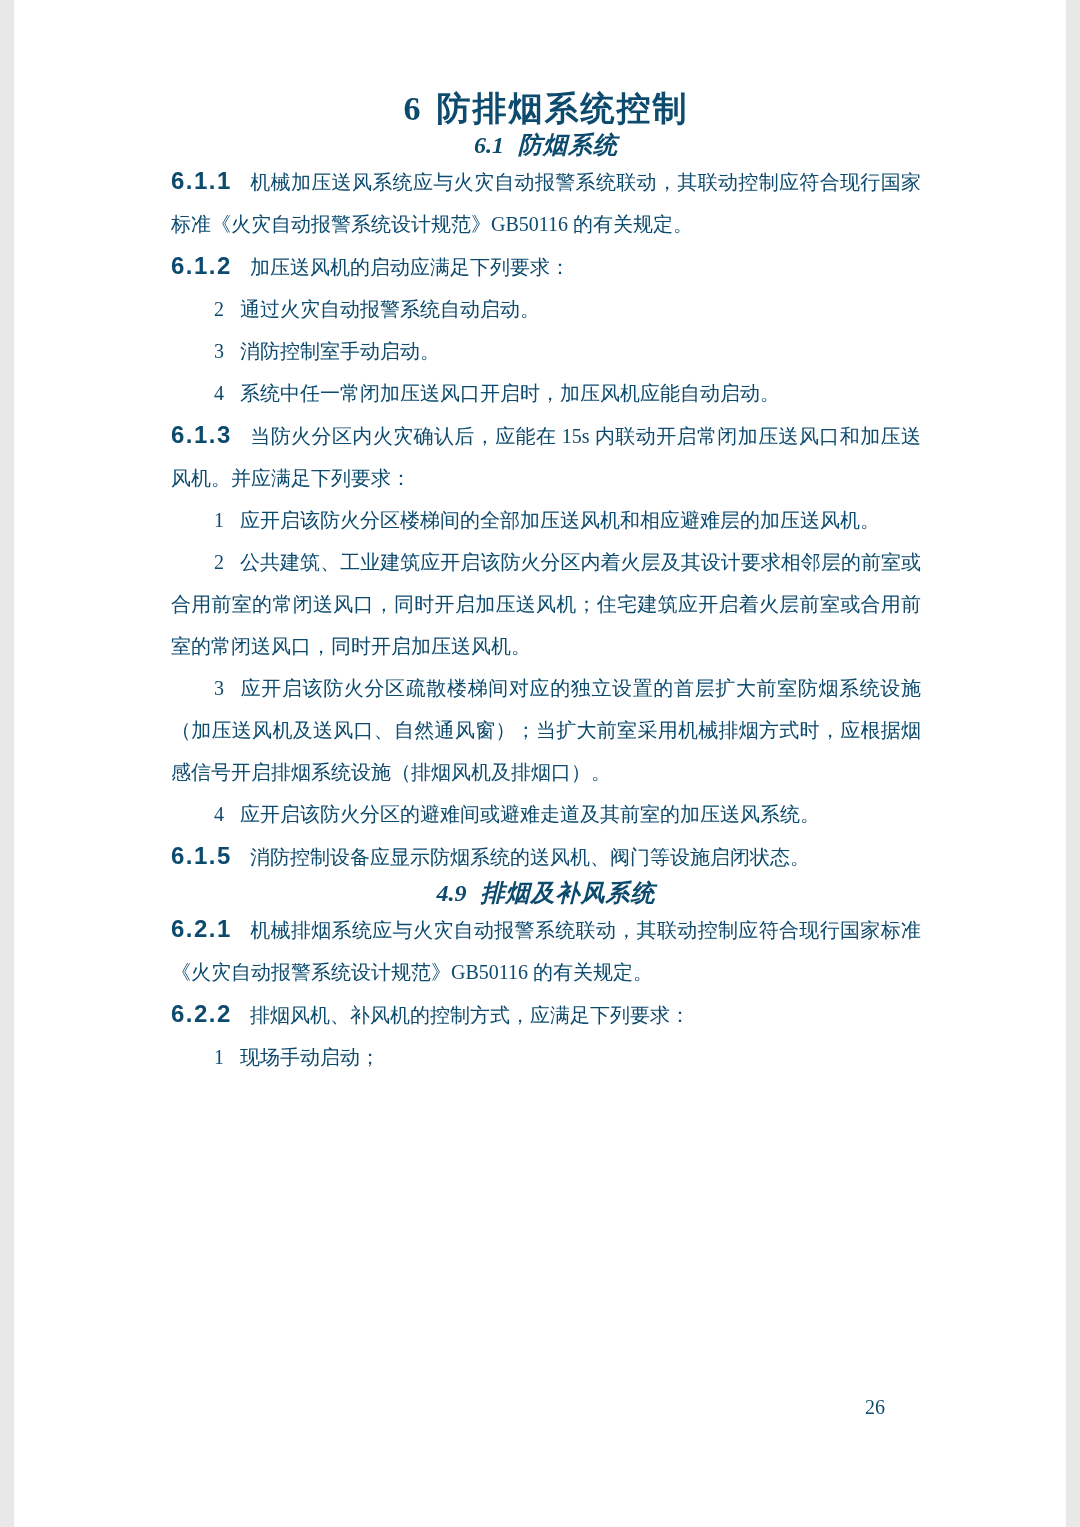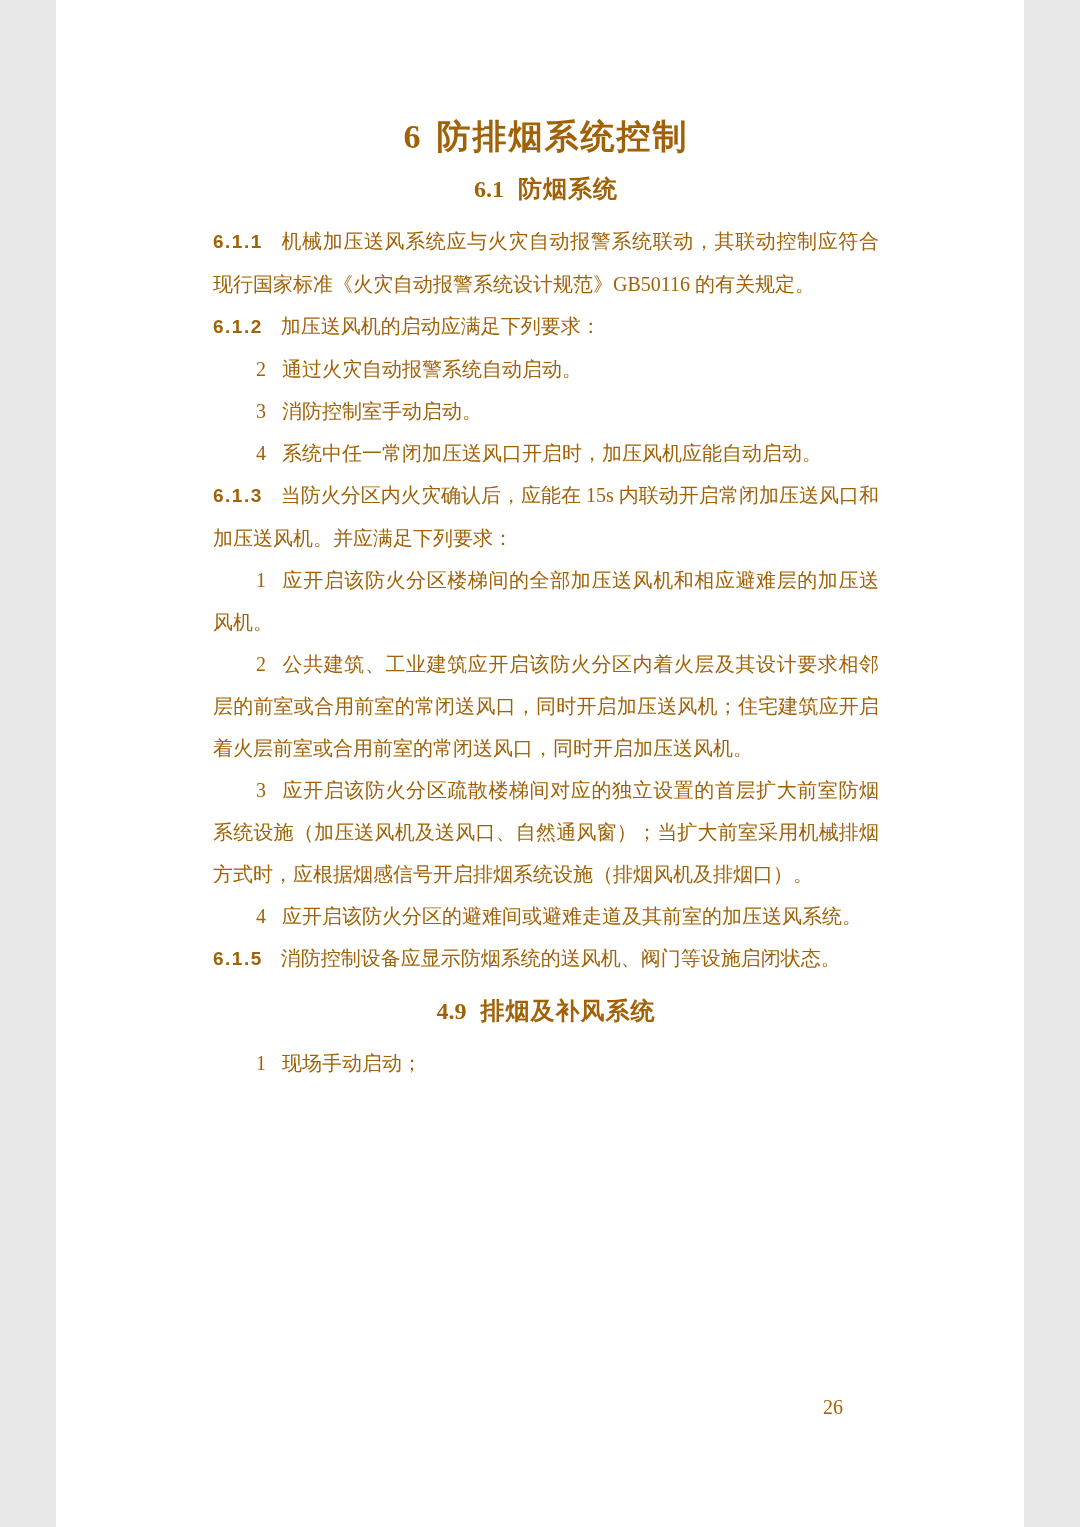--- a/index.html
+++ b/index.html
@@ -2,61 +2,62 @@
 <html><head>
 <meta charset="utf-8">
 <style>
   html, body {
     margin: 0;
     padding: 0;
     background: #e8e8e8;
   }
   .page {
     position: relative;
-    width: 968px;
+    width: 1052px;
     height: 1527px;
     margin: 0 auto;
     background: #ffffff;
     box-sizing: border-box;
-    padding: 116px 145px 0 157px;
+    padding: 88px 145px 0 157px;
     overflow: hidden;
     font-family: "Liberation Serif", "DejaVu Serif", serif;
-    color: #a16207;
+    color: #0c4a6e;
   }
   h1.doc-title {
     margin: 0;
     font-size: 34px;
     line-height: 42px;
     font-weight: bold;
     text-align: center;
     letter-spacing: 2px;
   }
   h1.doc-title .t-num { margin-right: 16px; letter-spacing: 0; }
   h2.sec-heading {
-    margin: 16px;
+    margin: 0;
     font-size: 24px;
     line-height: 30px;
     font-weight: bold;
     text-align: center;
     letter-spacing: 1px;
+    font-style: italic;
   }
   h2.sec-heading .s-num { margin-right: 14px; letter-spacing: 0; }
   .h2-first { margin-top: 69px; }
   .h2-later { margin-top: 75px; }
   .body-start { margin-top: 10px; }
   p.clause, p.item {
     margin: 0;
     font-size: 20px;
     line-height: 42px;
     text-align: justify;
   }
   p.clause .c-num {
     font-family: "Liberation Sans", "DejaVu Sans", sans-serif;
     font-weight: bold;
-    font-size: 19px;
+    font-size: 24px;
     letter-spacing: 1.5px;
     margin-right: 18px;
   }
   p.item { text-indent: 43px; }
   p.item .i-num { margin-right: 16px; }
   .page-number {
     position: absolute;
     top: 1394px;
     right: 181px;
     font-size: 20px;
@@ -112,19 +113,25 @@
   </p>
 
   <p class="clause">
     <span class="c-num">6.1.5</span><span>消防控制设备应显示防烟系统的送风机、阀门等设施启闭状态。</span>
   </p>
 
   <h2 class="sec-heading h2-later">
     <span class="s-num">4.9</span><span>排烟及补风系统</span>
   </h2>
 
+  <p class="clause body-start">
+    <span class="c-num">6.2.1</span><span>机械排烟系统应与火灾自动报警系统联动，其联动控制应符合现行国家标准《火灾自动报警系统设计规范》GB50116 的有关规定。</span>
+  </p>
+  <p class="clause">
+    <span class="c-num">6.2.2</span><span>排烟风机、补风机的控制方式，应满足下列要求：</span>
+  </p>
   <p class="item">
     <span class="i-num">1</span><span>现场手动启动；</span>
   </p>
 
   <div class="page-number">26</div>
 
 </div>
 
 </body></html>

